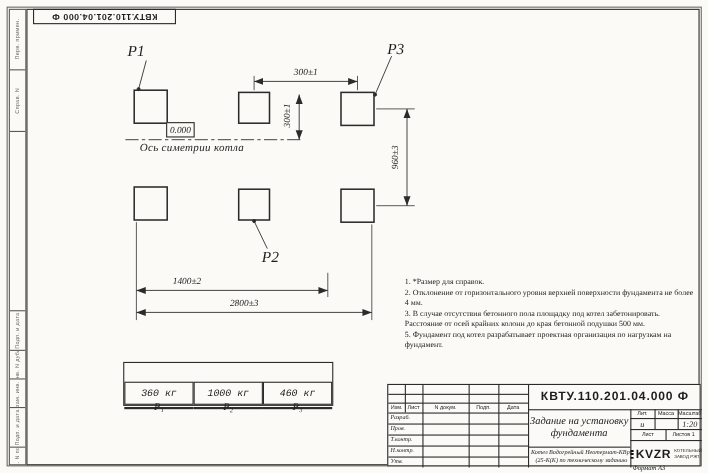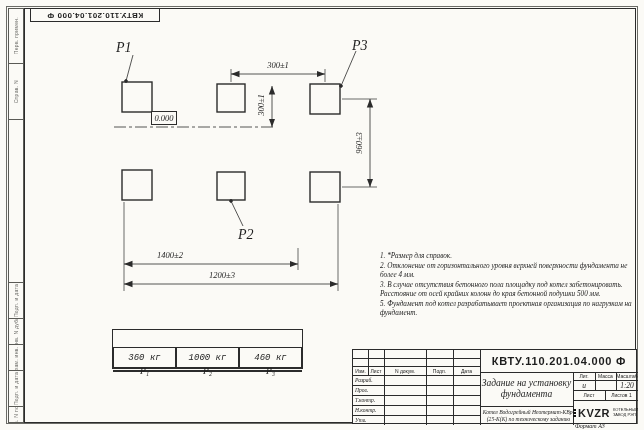--- a/index.html
+++ b/index.html
@@ -20,21 +20,21 @@
                font-size:8px;letter-spacing:.5px;white-space:nowrap;}
   
   .plabel{font-style:italic;font-size:14px;}
   .dimlabel{font-style:italic;font-size:8.5px;text-align:center;white-space:nowrap;}
   .rot{transform:rotate(-90deg);}
   .levelbox{left:151px;top:111px;width:26px;height:14px;border:1.2px solid #2b2b2b;
             display:flex;align-items:center;justify-content:center;font-style:italic;font-size:8.5px;background:#fbfaf6;}
   .axislabel{left:127px;top:129px;width:170px;font-style:italic;font-size:10px;letter-spacing:.3px;}
   
   .notes{left:368px;top:252px;width:266px;}
-  .note{margin:0 0 1px 12px;font-style:italic;font-size:7.2px;line-height:1.25;}
+  .note{margin:0 0 1px 0;font-size:7.2px;line-height:1.25;}
   
   .loadtable{left:112px;top:329px;display:grid;grid-template-columns:63px 63px 63px;grid-template-rows:17px 21px;
              border:1.4px solid #2b2b2b;background:#fbfaf6;}
   .lt-cell{border:0.8px solid #2b2b2b;display:flex;align-items:center;justify-content:center;font-style:italic;}
   .lt-h{font-size:9.5px;margin-top:40px;}
   .lt-v{font-size:9px;font-family:Liberation Mono, monospace;}
   
   .tb{left:352px;top:349px;width:285px;height:75px;border:1.6px solid #2b2b2b;background:#fbfaf6;}
   .tb .vline{position:absolute;width:1px;background:#2b2b2b;}
   .tb .hline{position:absolute;height:1px;background:#2b2b2b;}
@@ -136,23 +136,24 @@
   </svg>
 
   <div class="abs plabel" style="left:116px;top:40px">Р1</div>
   <div class="abs plabel" style="left:352px;top:38px">Р3</div>
   <div class="abs plabel" style="left:238px;top:227px">Р2</div>
 
   <div class="abs dimlabel" style="left:246px;top:60px;width:64px">300±1</div>
   <div class="abs dimlabel rot" style="left:240px;top:99px;width:44px;height:12px">300±1</div>
   <div class="abs dimlabel rot" style="left:338px;top:137px;width:44px;height:12px">960±3</div>
   <div class="abs dimlabel" style="left:128px;top:250px;width:84px">1400±2</div>
-  <div class="abs dimlabel" style="left:180px;top:270px;width:84px">1200±3</div>
+  <div class="abs dimlabel" style="left:180px;top:270px;width:84px">2800±3</div>
 
   <div class="abs levelbox">0.000</div>
+  <div class="abs axislabel">Ось симетрии котла</div>
 
   <div class="abs notes">
     <p class="note">1. *Размер для справок.</p>
     <p class="note">2. Отклонение от горизонтального уровня верхней поверхности фундамента не более 4 мм.</p>
     <p class="note">3. В случае отсутствия бетонного пола площадку под котел забетонировать. Расстояние от осей крайних колонн до края бетонной подушки 500 мм.</p>
     <p class="note">5. Фундамент под котел разрабатывает проектная организация по нагрузкам на фундамент.</p>
   </div>
 
   <div class="abs loadtable">
     <div class="lt-cell lt-h">Р₁</div>

